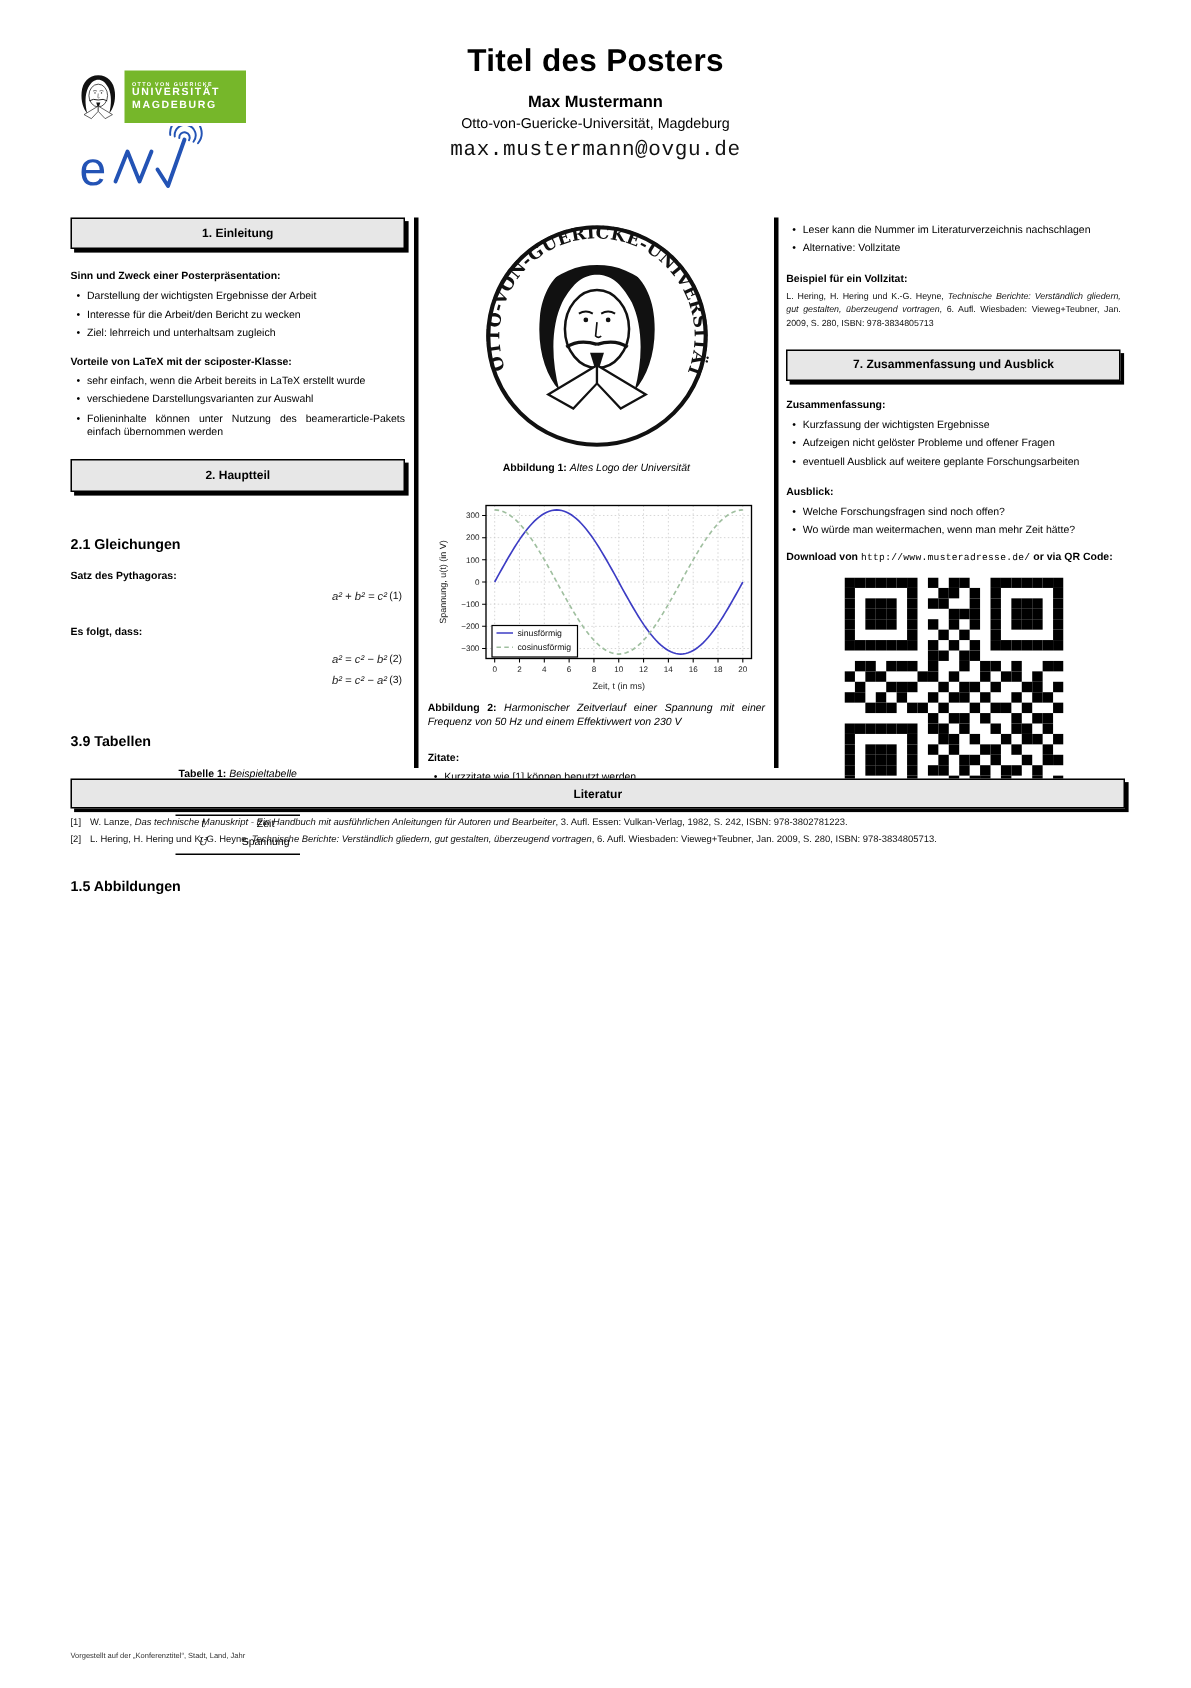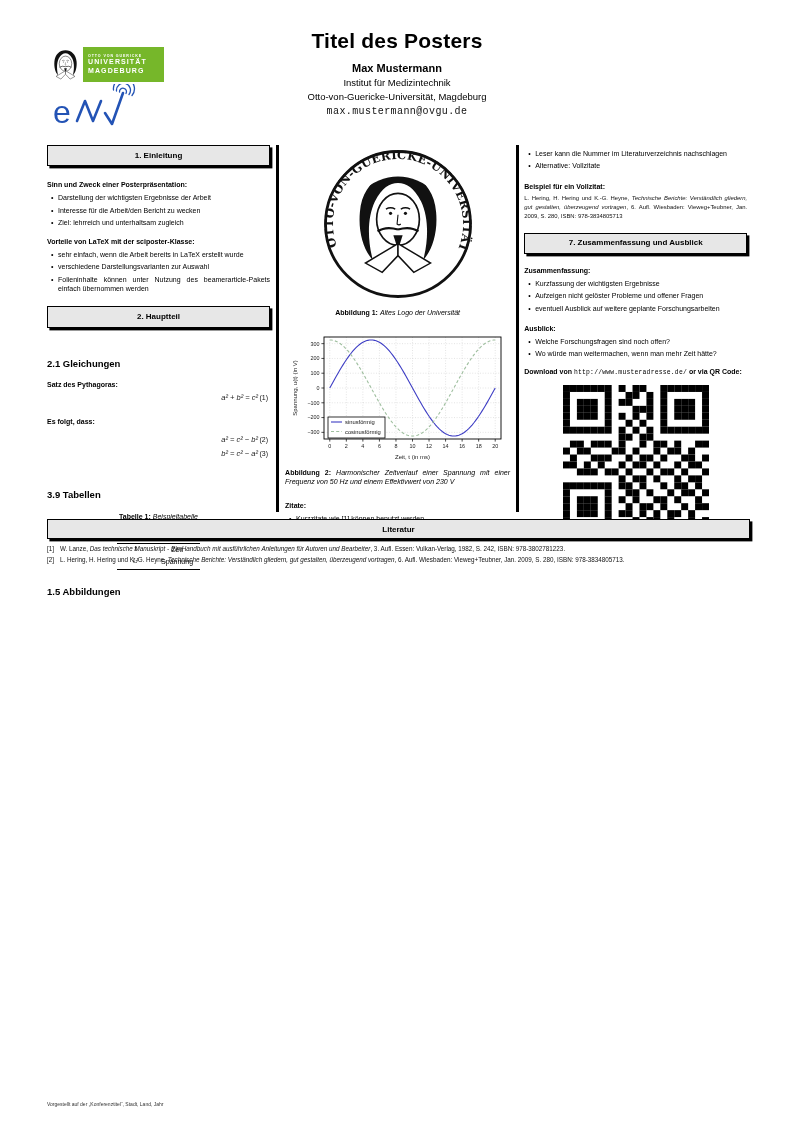--- a/index.html
+++ b/index.html
@@ -4,21 +4,21 @@
 <style>
   * { margin:0; padding:0; box-sizing:border-box; }
   html,body { width:794px; height:1125px; background:#ffffff; font-family:"Liberation Sans",sans-serif; color:#000; }
   .page { position:relative; width:794px; height:1125px; background:#fff; overflow:hidden; }
 
   
   .hdr-center { position:absolute; left:0; top:29px; width:100%; text-align:center; }
   .poster-title { font-size:21px; font-weight:bold; letter-spacing:.2px; }
   .poster-author { font-size:11px; font-weight:bold; margin-top:9px;text-align:center; }
   .poster-line { font-size:9.5px; margin-top:3px; }
-  .poster-email { font-family:"Liberation Mono",monospace; font-size:10px; margin-top:4px; letter-spacing:.4px; color:#111; }
+  .poster-email { font-family:"Liberation Mono",monospace; font-size:14px; margin-top:4px; letter-spacing:.4px; color:#111; }
 
   .logo-ovgu { position:absolute; left:47px; top:47px; display:flex; align-items:stretch; height:35px; }
   .logo-ovgu .face-box { width:36px; background:#fff; display:flex; align-items:center; justify-content:center; }
   .logo-ovgu .green-box { width:81px; padding:3px 4px 3px 5px; display:flex; flex-direction:column; justify-content:center; }
   .green-box .l1 { font-size:3.6px; font-weight:bold; color:#fff; letter-spacing:.9px; }
   .green-box .l2, .green-box .l3 { font-size:7px; font-weight:bold; color:#fff; letter-spacing:1.1px; line-height:1.25; }
   .logo-emv { position:absolute; left:53px; top:84px; }
 
   
   .columns { position:absolute; left:47px; top:145px; width:703px; height:367px; display:flex; }
@@ -100,21 +100,20 @@
         <path d="M66.5,8 a 3.5,3.5 0 1 1 6.5,1.5" stroke-width="1.3"></path>
         <path d="M63.5,7 a 7,7 0 1 1 12.5,3.5" stroke-width="1.3"></path>
         <path d="M60.5,6 a 10.5,10.5 0 1 1 18.5,5.5" stroke-width="1.3"></path>
       </g>
     </svg>
   </div>
 
   <div class="hdr-center">
     <div class="poster-title">Titel des Posters</div>
     <div class="poster-author">Max Mustermann</div>
-    <div class="poster-line">Institut für Medizintechnik</div>
     <div class="poster-line">Otto-von-Guericke-Universität, Magdeburg</div>
     <div class="poster-email">max.mustermann@ovgu.de</div>
   </div>
 
   <div class="columns">
 
     <div class="col col1">
       <div class="secbox">1. Einleitung</div>
 
       <div class="hmini" style="margin-top:14px">Sinn und Zweck einer Posterpräsentation:</div>

